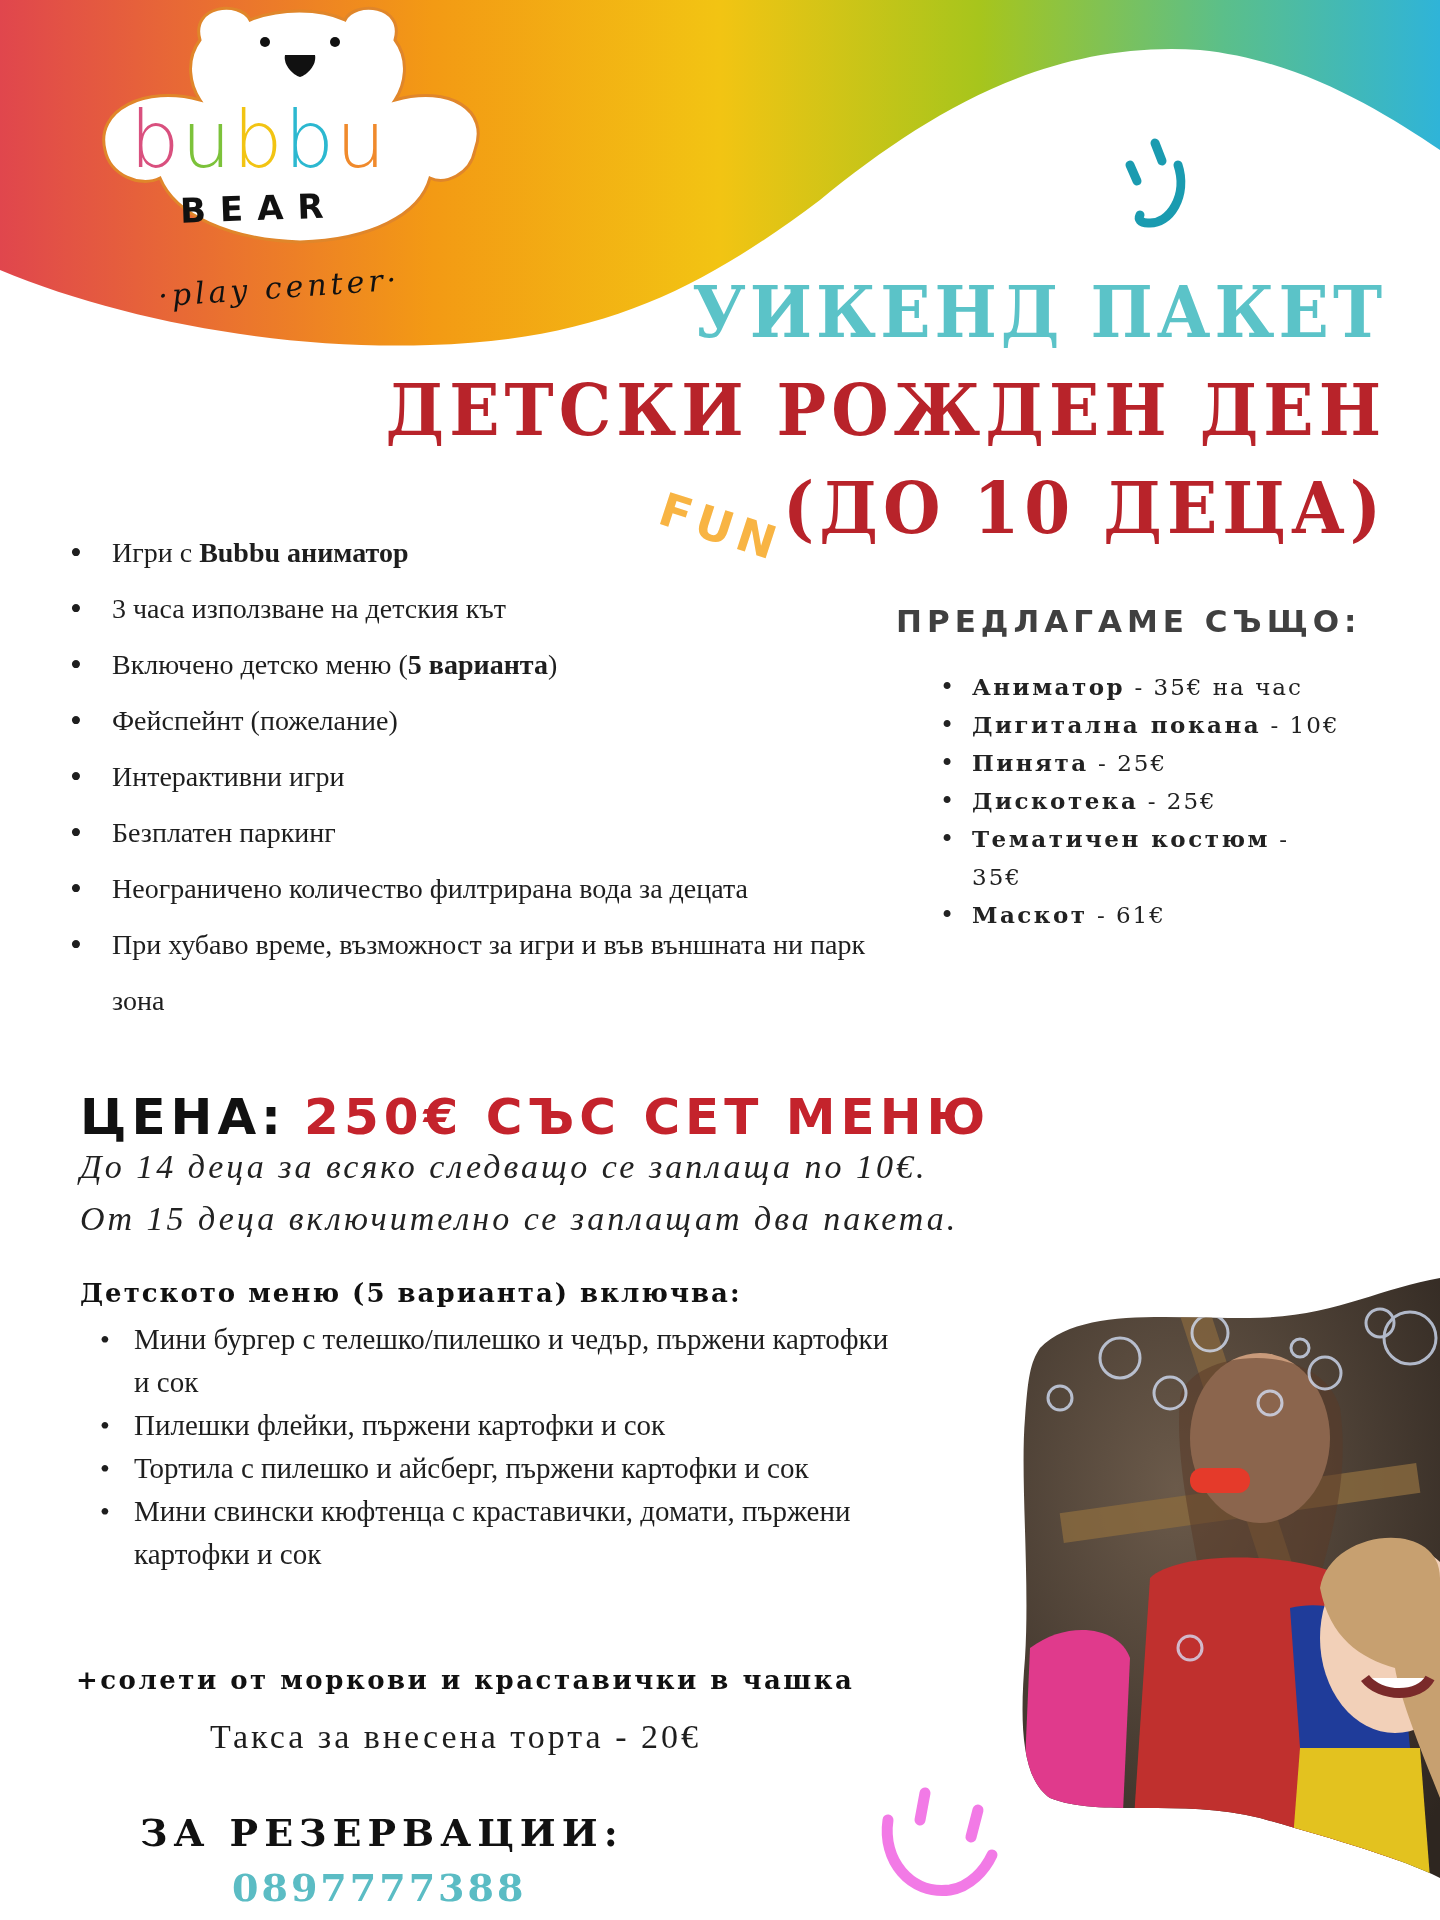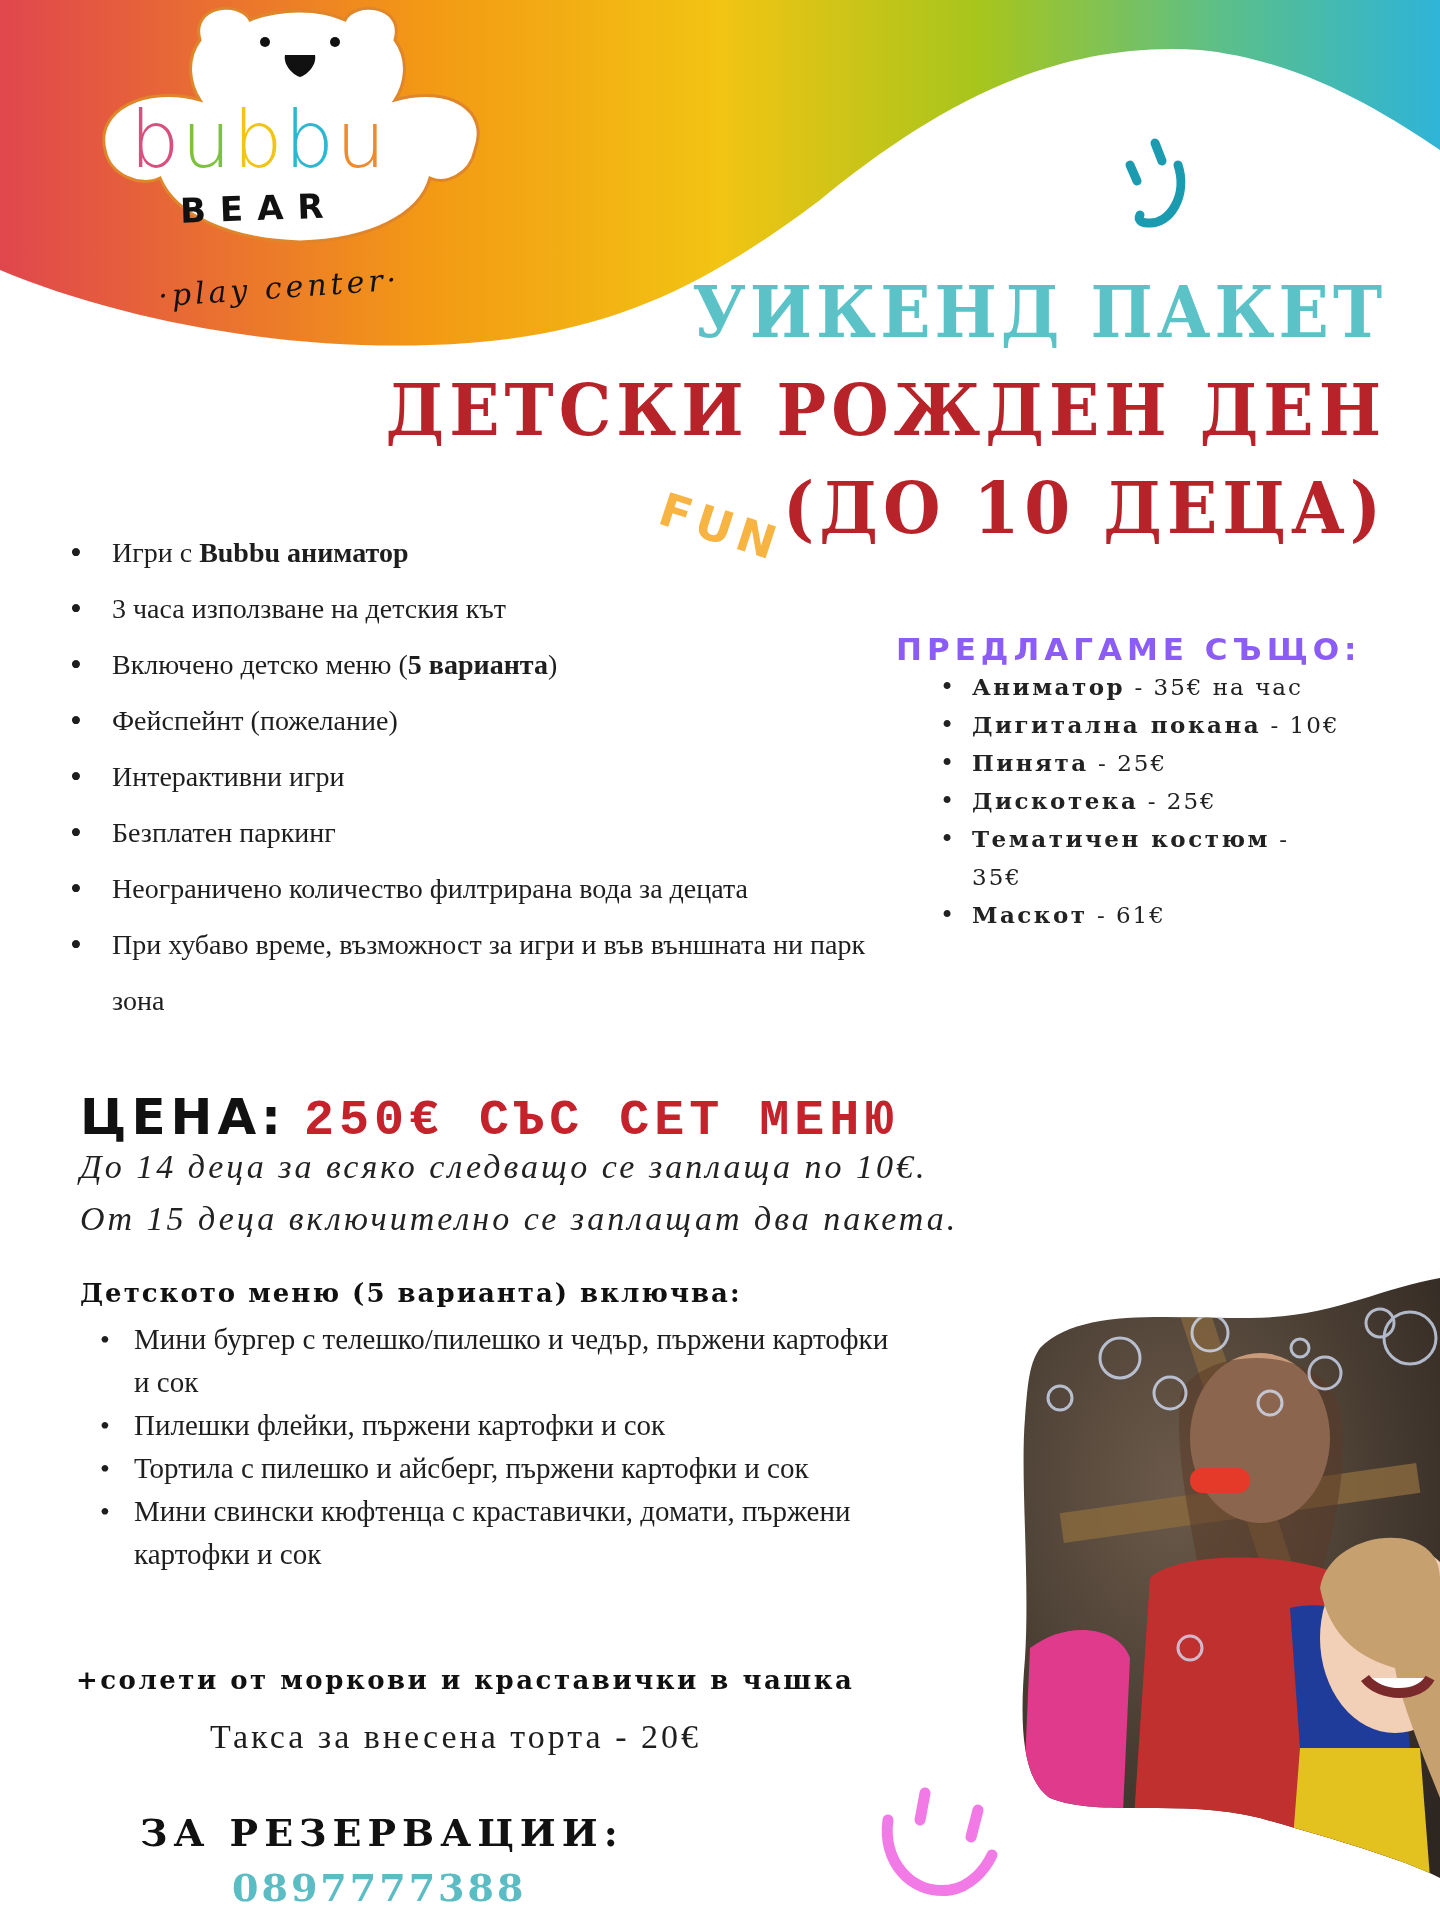--- a/index.html
+++ b/index.html
@@ -21,29 +21,29 @@
   .title2 { position: absolute; right: 54px; top: 368px; font-family: "DejaVu Serif", serif; font-weight: bold; font-size: 66px; letter-spacing: 5px; color: #b8232a; transform: scaleY(1.08); transform-origin: right top; }
   .title3 { position: absolute; right: 54px; top: 466px; font-family: "DejaVu Serif", serif; font-weight: bold; font-size: 66px; letter-spacing: 5px; color: #b8232a; transform: scaleY(1.08); transform-origin: right top; }
 
   .fun { position: absolute; left: 658px; top: 500px; font-family: "DejaVu Sans", sans-serif; font-weight: bold; font-size: 46px; color: #f8b443; letter-spacing: 6px; transform: rotate(18deg); }
 
   .main-list { position: absolute; left: 70px; top: 525px; width: 800px; list-style: none; }
   .main-list li { position: relative; padding-left: 42px; font-family: "Liberation Serif", serif; font-size: 28px; line-height: 56px; color: #1e1e1e; }
   .main-list li::before { content: "•"; position: absolute; left: 0; top: 0; font-size: 34px; }
   .main-list b { font-weight: bold; }
 
-  .also-title { position: absolute; left: 896px; top: 603px; font-family: "DejaVu Sans", sans-serif; font-weight: bold; font-size: 31px; letter-spacing: 5px; color: #8b5cf6; margin-top: 28px; }
+  .also-title { position: absolute; left: 896px; top: 603px; font-family: "DejaVu Sans", sans-serif; font-weight: bold; font-size: 31px; letter-spacing: 5px; color: #404040; }
   .also-list { position: absolute; left: 940px; top: 668px; width: 400px; list-style: none; }
   .also-list li { position: relative; padding-left: 32px; font-family: "DejaVu Serif", serif; font-size: 23px; line-height: 38px; letter-spacing: 2px; color: #222; }
   .also-list li::before { content: "•"; position: absolute; left: 0; top: 0; font-size: 24px; }
   .also-list b { font-weight: bold; letter-spacing: 2.5px; }
 
   .price-line { position: absolute; left: 80px; top: 1088px; font-family: "DejaVu Sans", sans-serif; font-weight: bold; font-size: 50px; letter-spacing: 5px; }
   .price-label { color: #111; }
-  .price-value { color: #c4232c; margin-left: 18px; font-family: Liberation Mono, monospace; }
+  .price-value { color: #c4232c; margin-left: 18px; }
   .price-note { position: absolute; left: 80px; font-family: "Liberation Serif", serif; font-style: italic; font-size: 34px; letter-spacing: 3px; color: #222; }
   .price-note.n1 { top: 1148px; }
   .price-note.n2 { top: 1200px; }
 
   .menu-title { position: absolute; left: 80px; top: 1278px; font-family: "DejaVu Serif", serif; font-weight: bold; font-size: 26px; letter-spacing: 2px; color: #111; }
   .menu-list { position: absolute; left: 100px; top: 1318px; width: 800px; list-style: none; }
   .menu-list li { position: relative; padding-left: 34px; font-family: "Liberation Serif", serif; font-size: 29px; line-height: 43px; color: #1e1e1e; }
   .menu-list li::before { content: "•"; position: absolute; left: 0; top: 0; font-size: 28px; }
   .menu-extra { position: absolute; left: 76px; top: 1665px; font-family: "DejaVu Serif", serif; font-weight: bold; font-size: 26px; letter-spacing: 2.5px; color: #111; }
   .cake-fee { position: absolute; left: 162px; top: 1718px; font-family: Liberation Serif, serif; font-size: 34px; letter-spacing: 3px; color: #1e1e1e; margin-left: 48px; }

